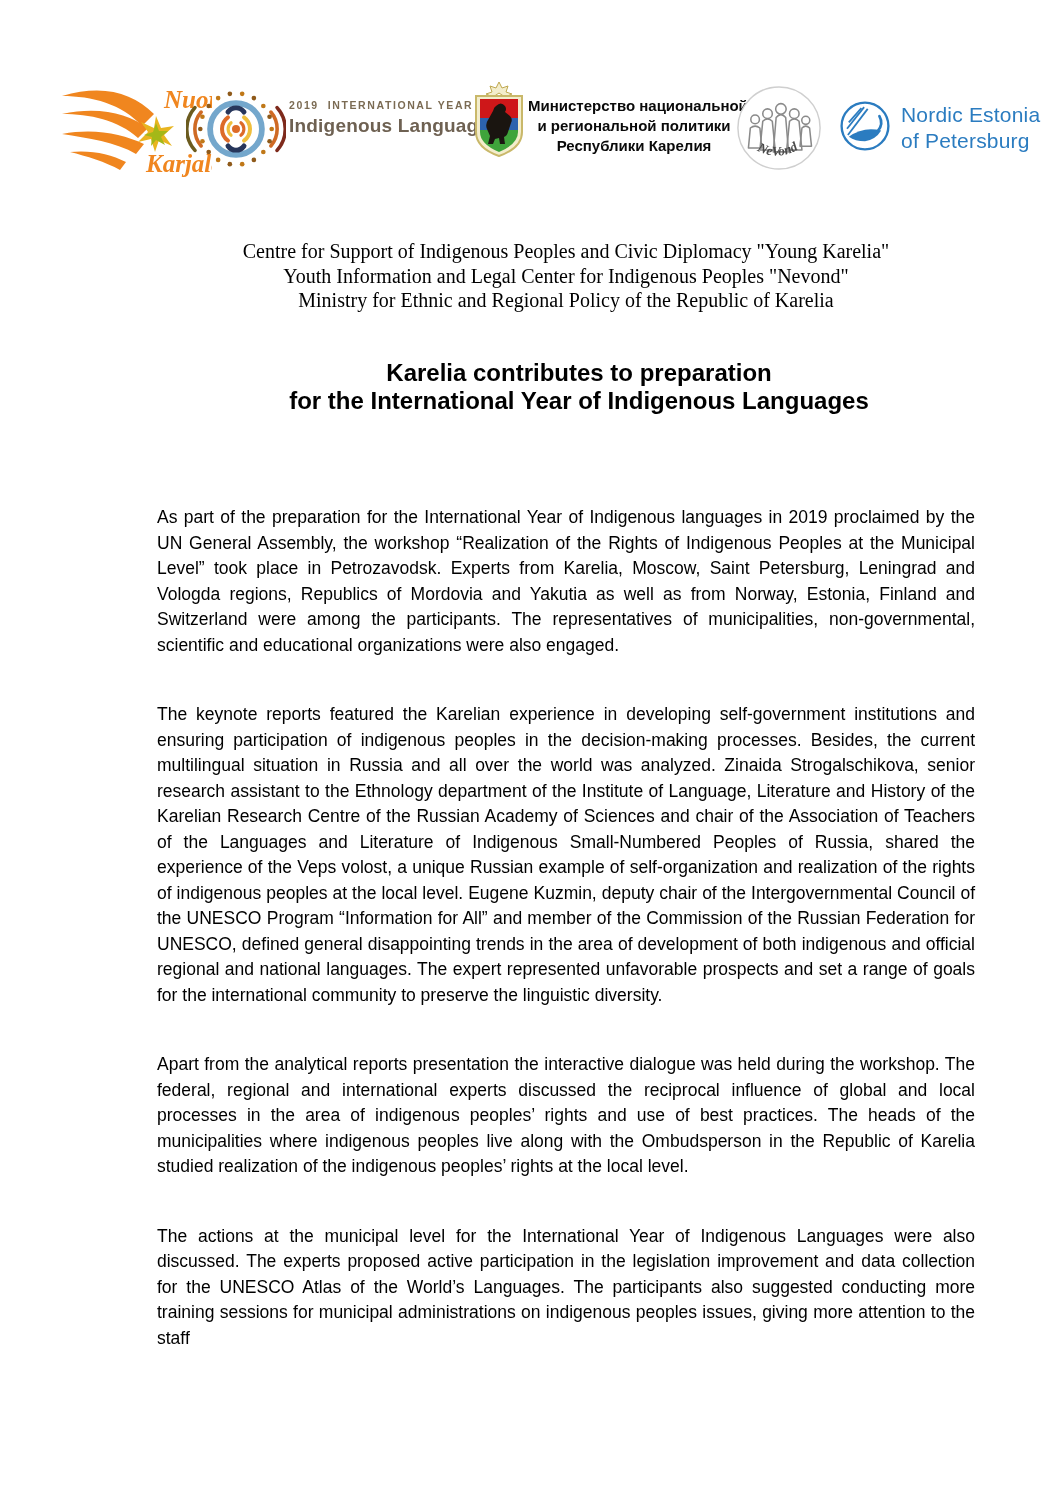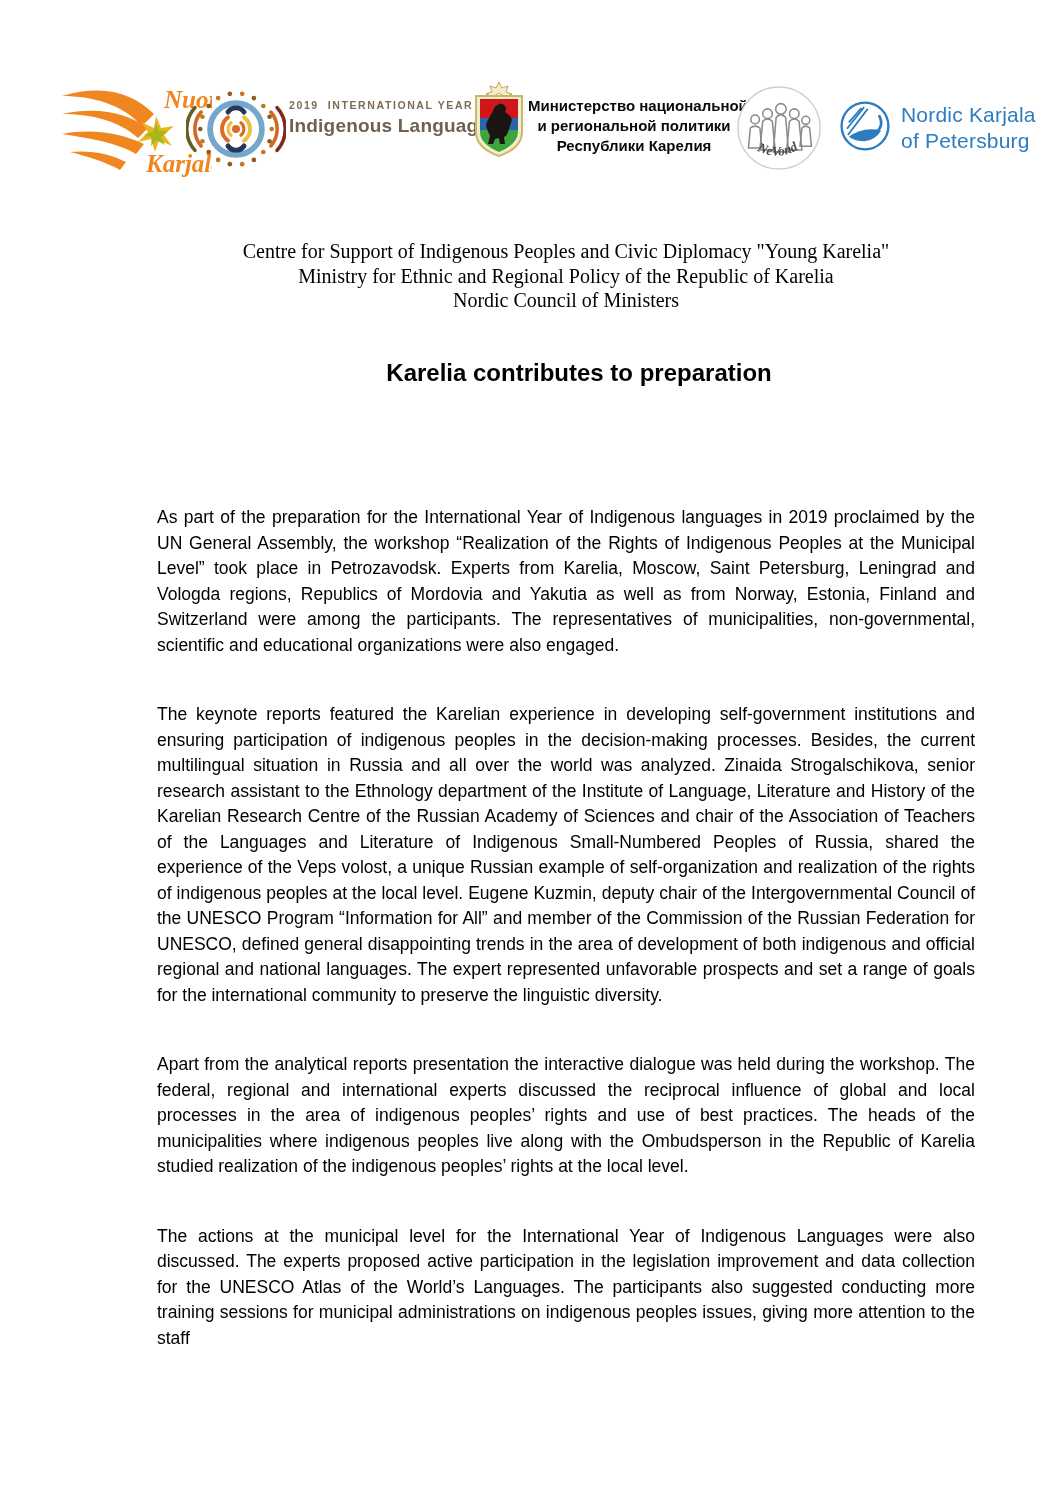--- a/index.html
+++ b/index.html
@@ -180,34 +180,35 @@
         <circle cx="30" cy="30" r="26" fill="none" stroke="#2B7CC0" stroke-width="2.6"></circle>
         <g stroke="#2B7CC0" stroke-width="2" fill="none">
           <path d="M12,26 L26,10"></path>
           <path d="M10,33 L29,9"></path>
           <path d="M11,40 L33,11"></path>
         </g>
         <path d="M12,42 Q28,30 48,35 Q42,45 30,47 Q19,47 12,42 Z" fill="#2B7CC0"></path>
         <path d="M44,36 Q51,28 46,19" fill="none" stroke="#2B7CC0" stroke-width="3" stroke-linecap="round"></path>
       </svg>
       <div class="nordic-text">
-        <div>Nordic Karjala</div>
+        <div>Nordic Estonia</div>
         <div>of Petersburg</div>
       </div>
     </div>
   </div>
 
   <div class="org-block">
     <div>Centre for Support of Indigenous Peoples and Civic Diplomacy "Young Karelia"</div>
+    <div>Youth Information and Legal Center for Indigenous Peoples "Nevond"</div>
     <div>Ministry for Ethnic and Regional Policy of the Republic of Karelia</div>
-    <div>Nordic Council of Ministers</div>
   </div>
 
   <div class="doc-title">
     <div>Karelia contributes to preparation</div>
+    <div>for the International Year of Indigenous Languages</div>
   </div>
 
   <div class="body-block">
     <p>As part of the preparation for the International Year of Indigenous languages in 2019 proclaimed by the UN General Assembly, the workshop “Realization of the Rights of Indigenous Peoples at the Municipal Level” took place in Petrozavodsk. Experts from Karelia, Moscow, Saint Petersburg, Leningrad and Vologda regions, Republics of Mordovia and Yakutia as well as from Norway, Estonia, Finland and Switzerland were among the participants. The representatives of municipalities, non-governmental, scientific and educational organizations were also engaged.</p>
     <p>The keynote reports featured the Karelian experience in developing self-government institutions and ensuring participation of indigenous peoples in the decision-making processes. Besides, the current multilingual situation in Russia and all over the world was analyzed. Zinaida Strogalschikova, senior research assistant to the Ethnology department of the Institute of Language, Literature and History of the Karelian Research Centre of the Russian Academy of Sciences and chair of the Association of Teachers of the Languages and Literature of Indigenous Small-Numbered Peoples of Russia, shared the experience of the Veps volost, a unique Russian example of self-organization and realization of the rights of indigenous peoples at the local level. Eugene Kuzmin, deputy chair of the Intergovernmental Council of the UNESCO Program “Information for All” and member of the Commission of the Russian Federation for UNESCO, defined general disappointing trends in the area of development of both indigenous and official regional and national languages. The expert represented unfavorable prospects and set a range of goals for the international community to preserve the linguistic diversity.</p>
     <p>Apart from the analytical reports presentation the interactive dialogue was held during the workshop. The federal, regional and international experts discussed the reciprocal influence of global and local processes in the area of indigenous peoples’ rights and use of best practices. The heads of the municipalities where indigenous peoples live along with the Ombudsperson in the Republic of Karelia studied realization of the indigenous peoples’ rights at the local level.</p>
     <p>The actions at the municipal level for the International Year of Indigenous Languages were also discussed. The experts proposed active participation in the legislation improvement and data collection for the UNESCO Atlas of the World’s Languages. The participants also suggested conducting more training sessions for municipal administrations on indigenous peoples issues, giving more attention to the staff</p>
   </div>
 
 </div>

